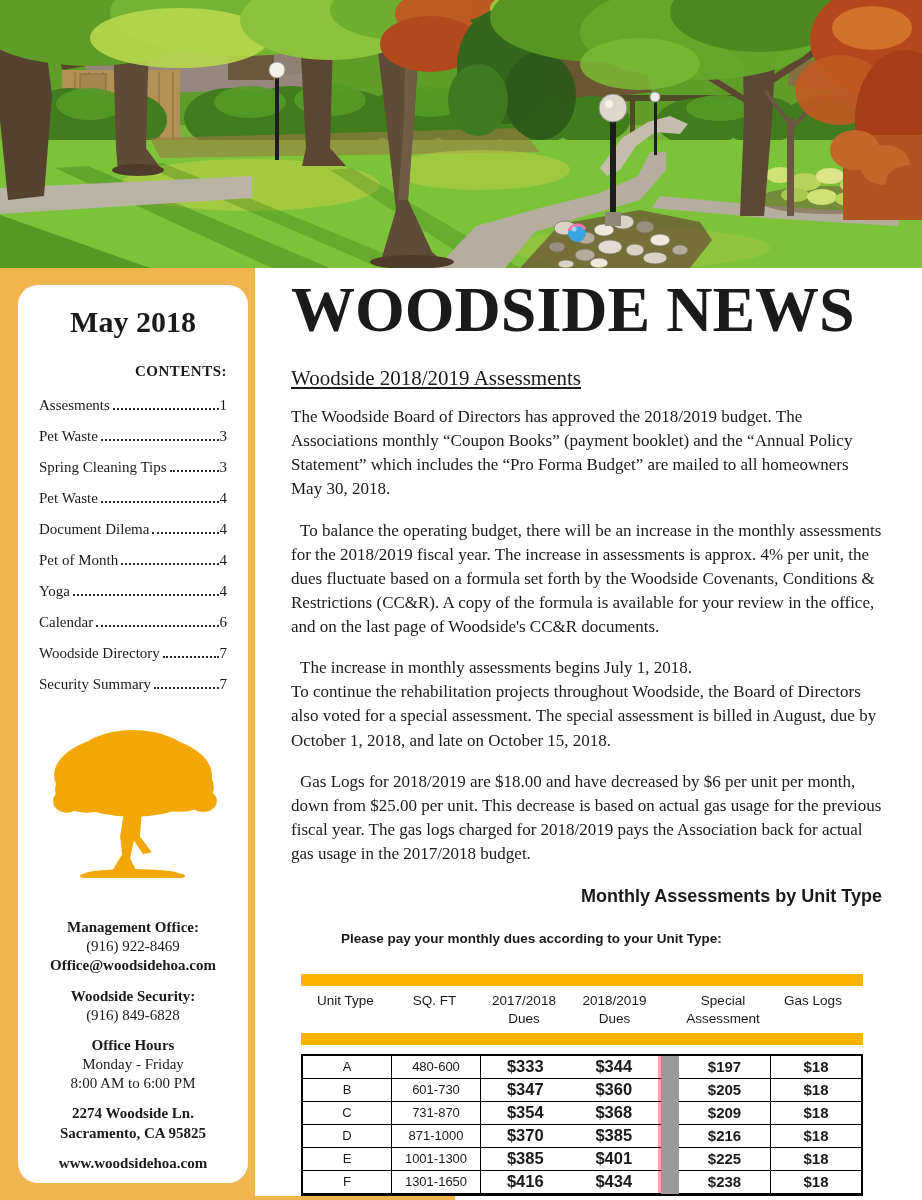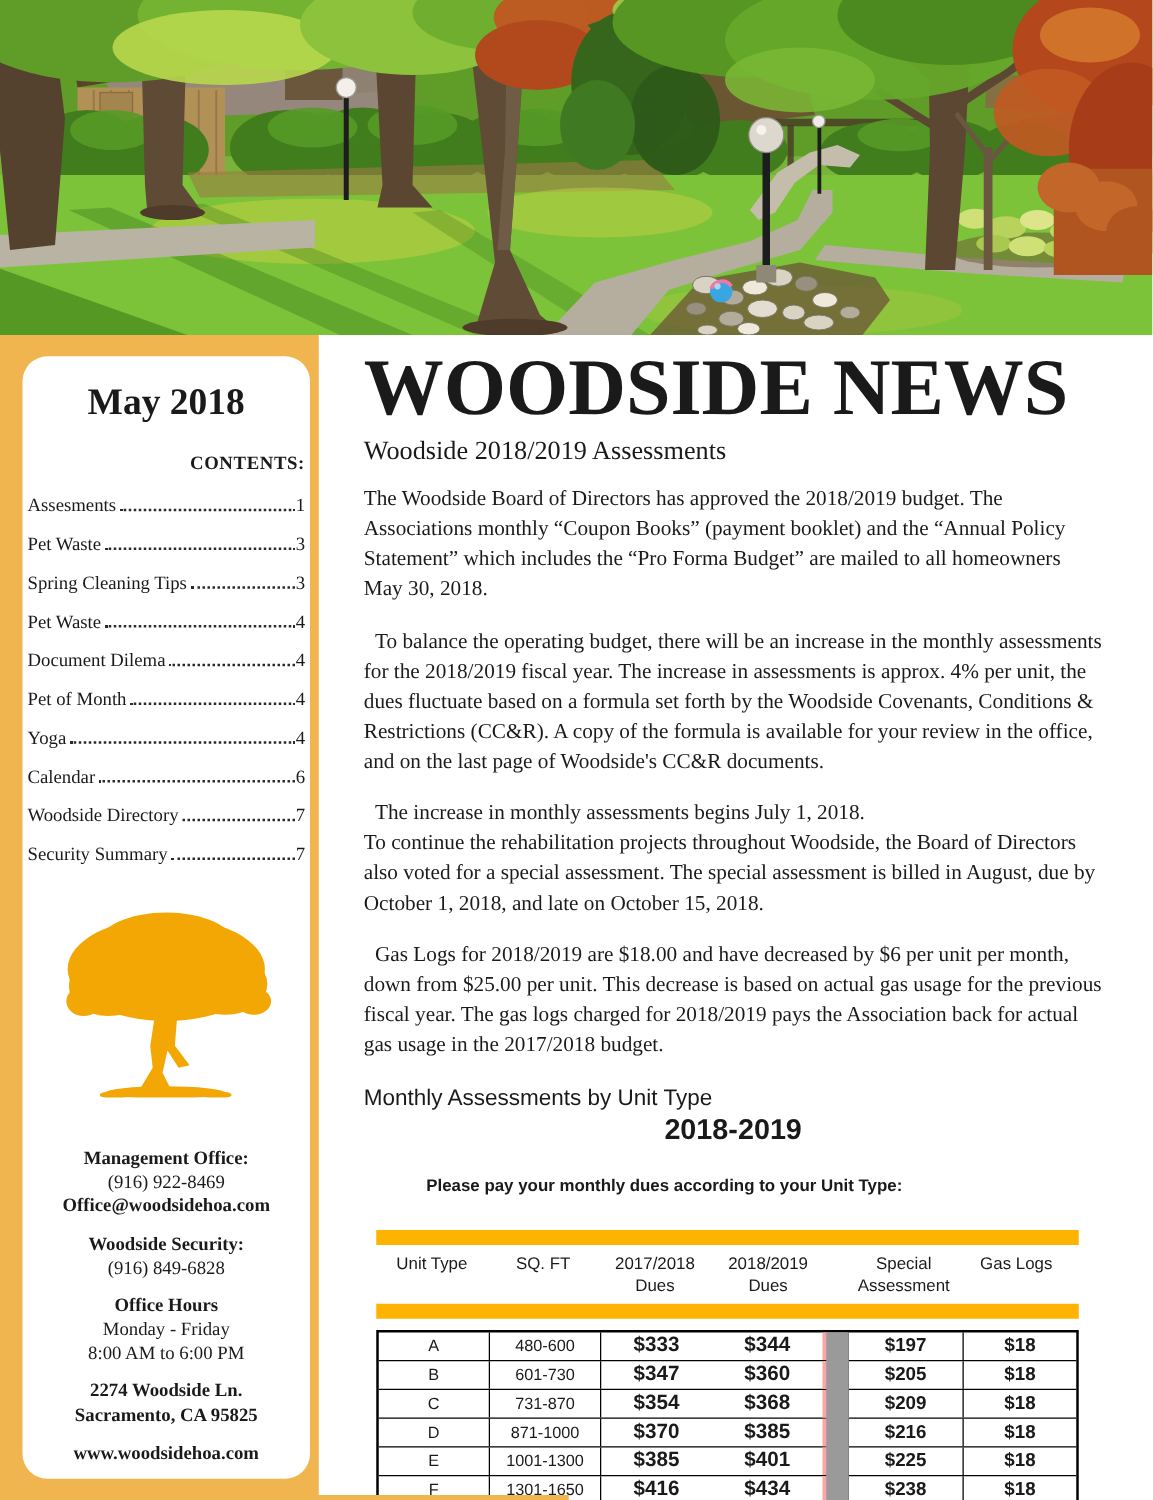--- a/index.html
+++ b/index.html
@@ -6,39 +6,39 @@
   .page{position:relative;width:922px;height:1200px;background:#fff;overflow:hidden;
         font-family:"Liberation Serif",serif;color:#1a1a1a;}
   .photo{position:absolute;top:0;left:0;width:922px;height:268px;overflow:hidden;}
   .photo svg{display:block;}
 
   .content{position:absolute;top:268px;left:0;width:922px;height:932px;display:flex;}
 
   
   .sidebar{width:255px;background:#F1B54F;box-sizing:border-box;padding:17px 7px 17px 18px;flex:none;}
   .sidebox{background:#fff;border-radius:20px;width:230px;height:898px;box-sizing:border-box;
-           padding:16px 4px 10px;display:flex;flex-direction:column;}
+           padding:16px 21px 10px;display:flex;flex-direction:column;}
   .issue{font-size:30px;font-weight:bold;text-align:center;margin:4px 0 0;}
   .contents-title{font-size:15px;font-weight:bold;text-align:right;letter-spacing:.5px;margin-top:24px;}
   .toc{margin-top:10px;}
   .toc-row{display:flex;align-items:baseline;font-size:15px;height:31px;line-height:31px;}
   .leader{flex:1;border-bottom:2px dotted #2a2a2a;margin:0 0 7px 3px;min-width:12px;}
   .toc-page{margin-left:1px;}
   .tree{margin:28px auto 0;display:block;}
   .contact{text-align:center;font-size:15px;line-height:1.28;margin-top:40px;}
   .grp{margin-bottom:11px;}
   .b{font-weight:bold;}
 
   
   .main{flex:1;box-sizing:border-box;padding:10px 40px 0 36px;}
   .masthead{font-size:64px;font-weight:bold;line-height:1;margin:0;white-space:nowrap;letter-spacing:0;}
-  .article-title{font-size:21px;margin-top:6px;}
+  .article-title{font-size:21px;margin-top:24px;text-decoration:underline;}
   .para{font-size:17px;line-height:1.42;margin-top:14px;white-space:pre-line;}
   .para.indent{text-indent:9px;}
-  .tbl-head1{font-family:"Liberation Sans",sans-serif;font-weight:normal;font-size:18px;text-align:left;margin-top:20px;}
+  .tbl-head1{font-family:"Liberation Sans",sans-serif;font-weight:bold;font-size:18px;text-align:right;margin-top:20px;}
   .tbl-head2{font-family:"Liberation Sans",sans-serif;font-weight:bold;font-size:23px;text-align:center;margin-top:1px;}
   .instruction{font-family:"Liberation Sans",sans-serif;font-weight:bold;font-size:13.5px;margin:24px 0 0 6px;padding-left:44px;}
 
   .assess{width:562px;margin:28px 0 0 10px;font-family:"Liberation Sans",sans-serif;}
   .bar{height:12px;background:#FFB301;}
   .hdr{display:flex;padding:6px 0 4px;}
   .hcell{text-align:center;font-size:13.5px;line-height:1.35;}
   .w-unit{width:89px}.w-sqft{width:89px}.w-d1{width:90px}.w-d2{width:91px}
   .w-gap{width:17px}.w-sp{width:92px}.w-gas{width:88px}
 
@@ -329,21 +329,20 @@
       <h1 class="masthead">WOODSIDE NEWS</h1>
       <div class="article-title">Woodside 2018/2019 Assessments</div>
 
       <p class="para">The Woodside Board of Directors has approved the 2018/2019 budget. The Associations monthly “Coupon Books” (payment booklet) and the “Annual Policy Statement” which includes the “Pro Forma Budget” are mailed to all homeowners May 30, 2018.</p>
       <p class="para indent">To balance the operating budget, there will be an increase in the monthly assessments for the 2018/2019 fiscal year. The increase in assessments is approx. 4% per unit, the dues fluctuate based on a formula set forth by the Woodside Covenants, Conditions &amp; Restrictions (CC&amp;R). A copy of the formula is available for your review in the office, and on the last page of Woodside's CC&amp;R documents.</p>
       <p class="para indent">The increase in monthly assessments begins July 1, 2018.
 To continue the rehabilitation projects throughout Woodside, the Board of Directors also voted for a special assessment. The special assessment is billed in August, due by October 1, 2018, and late on October 15, 2018.</p>
       <p class="para indent">Gas Logs for 2018/2019 are $18.00 and have decreased by $6 per unit per month, down from $25.00 per unit. This decrease is based on actual gas usage for the previous fiscal year. The gas logs charged for 2018/2019 pays the Association back for actual gas usage in the 2017/2018 budget.</p>
 
       <div class="tbl-head1">Monthly Assessments by Unit Type</div>
-      <div class="tbl-head2">2018-2019</div>
       <div class="instruction">Please pay your monthly dues according to your Unit Type:</div>
 
       <div class="assess">
         <div class="bar"></div>
         <div class="hdr">
           <div class="hcell w-unit">
               <div>Unit Type</div>
               <div></div>
             </div>
           <div class="hcell w-sqft">

